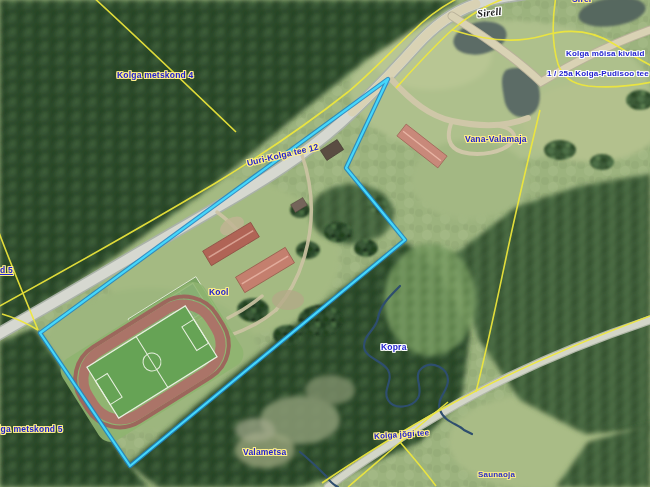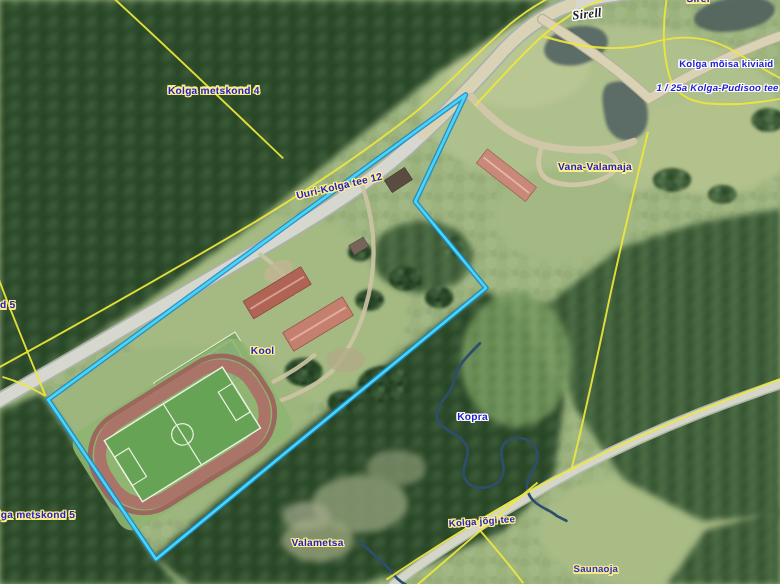--- a/index.html
+++ b/index.html
@@ -190,24 +190,24 @@
 
   <g fill="none">
     <polygon points="388,79 346,168 405,240 130,466 40,333" stroke="#1d84c2" stroke-width="4.4" opacity=".85" stroke-linejoin="round"></polygon>
     <polygon points="388,79 346,168 405,240 130,466 40,333" stroke="#45d7fb" stroke-width="2.2" stroke-linejoin="round"></polygon>
   </g>
 </svg>
 
 <div class="lbl place halo-w" style="left:477px;top:7px;transform:rotate(-6deg);">Sirell</div>
 <div class="lbl halo-y" style="left:572px;top:-6px;">Sirel</div>
 <div class="lbl halo-w small" style="left:566px;top:49px;">Kolga mõisa kiviaid</div>
-<div class="lbl halo-w small" style="left:547px;top:69px;font-style:italic;">1 / 25a Kolga-Pudisoo tee</div>
-<div class="lbl halo-y" style="left:140px;top:70px;">Kolga metskond 4</div>
+<div class="lbl halo-w small" style="left:547px;top:69px;">1 / 25a Kolga-Pudisoo tee</div>
+<div class="lbl halo-y" style="left:117px;top:70px;">Kolga metskond 4</div>
 <div class="lbl halo-y" style="left:247px;top:158px;transform:rotate(-13deg);transform-origin:left center;">Uuri-Kolga tee 12</div>
 <div class="lbl halo-y" style="left:437px;top:134px;margin-left:28px;">Vana-Valamaja</div>
 <div class="lbl halo-y" style="left:209px;top:287px;">Kool</div>
 <div class="lbl halo-w" style="left:381px;top:342px;">Kopra</div>
 <div class="lbl halo-y" style="left:243px;top:447px;">Valametsa</div>
 <div class="lbl halo-y small" style="left:374px;top:430px;transform:rotate(-4deg);">Kolga jõgi tee</div>
 <div class="lbl halo-y small" style="left:478px;top:470px;opacity:.9;">Saunaoja</div>
-<div class="lbl halo-y" style="left:0px;top:249px;">d 5</div>
+<div class="lbl halo-y" style="left:0px;top:265px;text-decoration:underline;">d 5</div>
 <div class="lbl halo-y" style="left:-2px;top:424px;">lga metskond 5</div>
 </div>
 
 </body></html>

